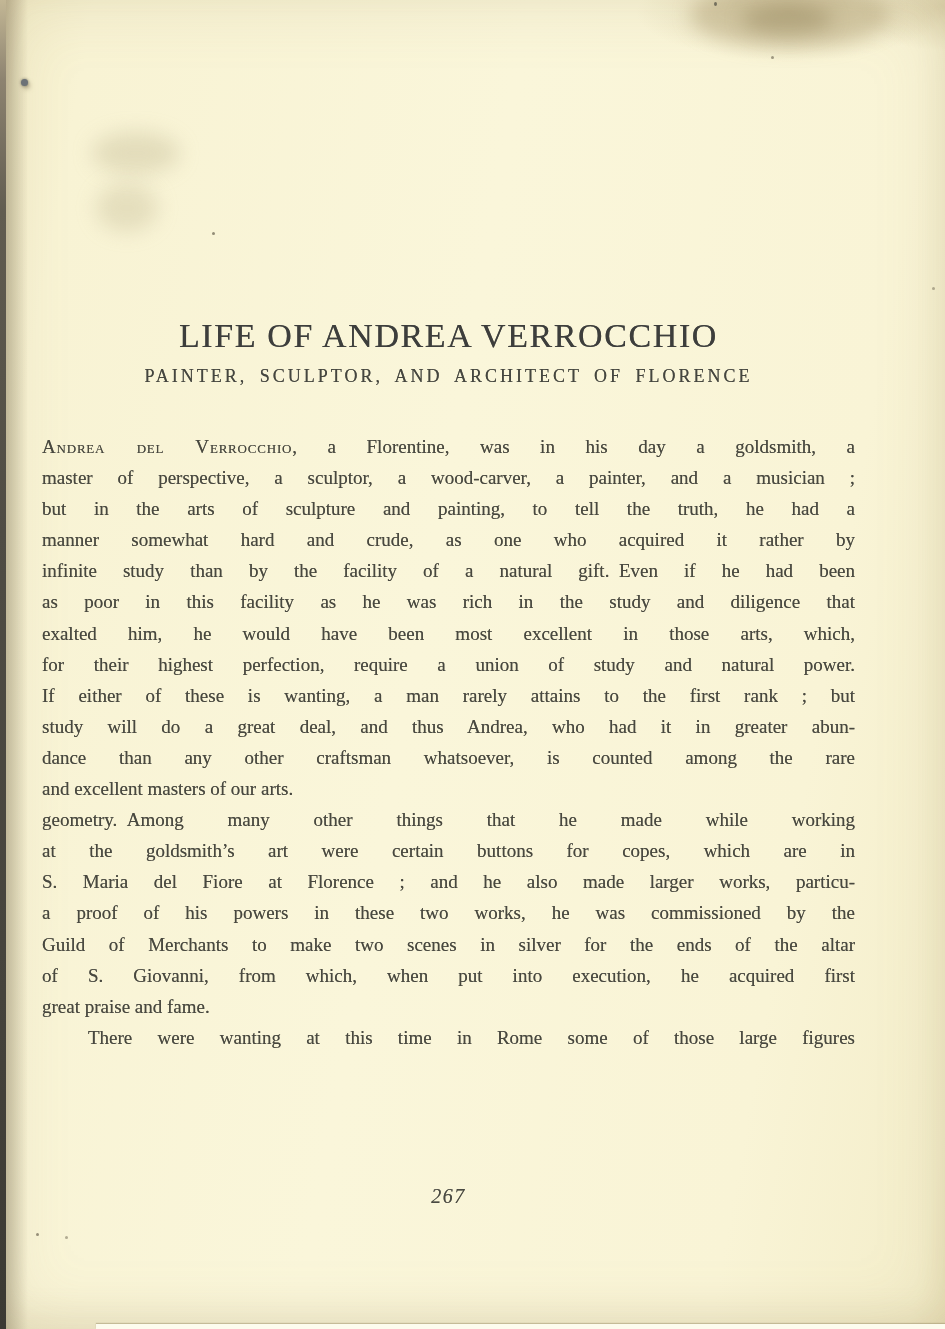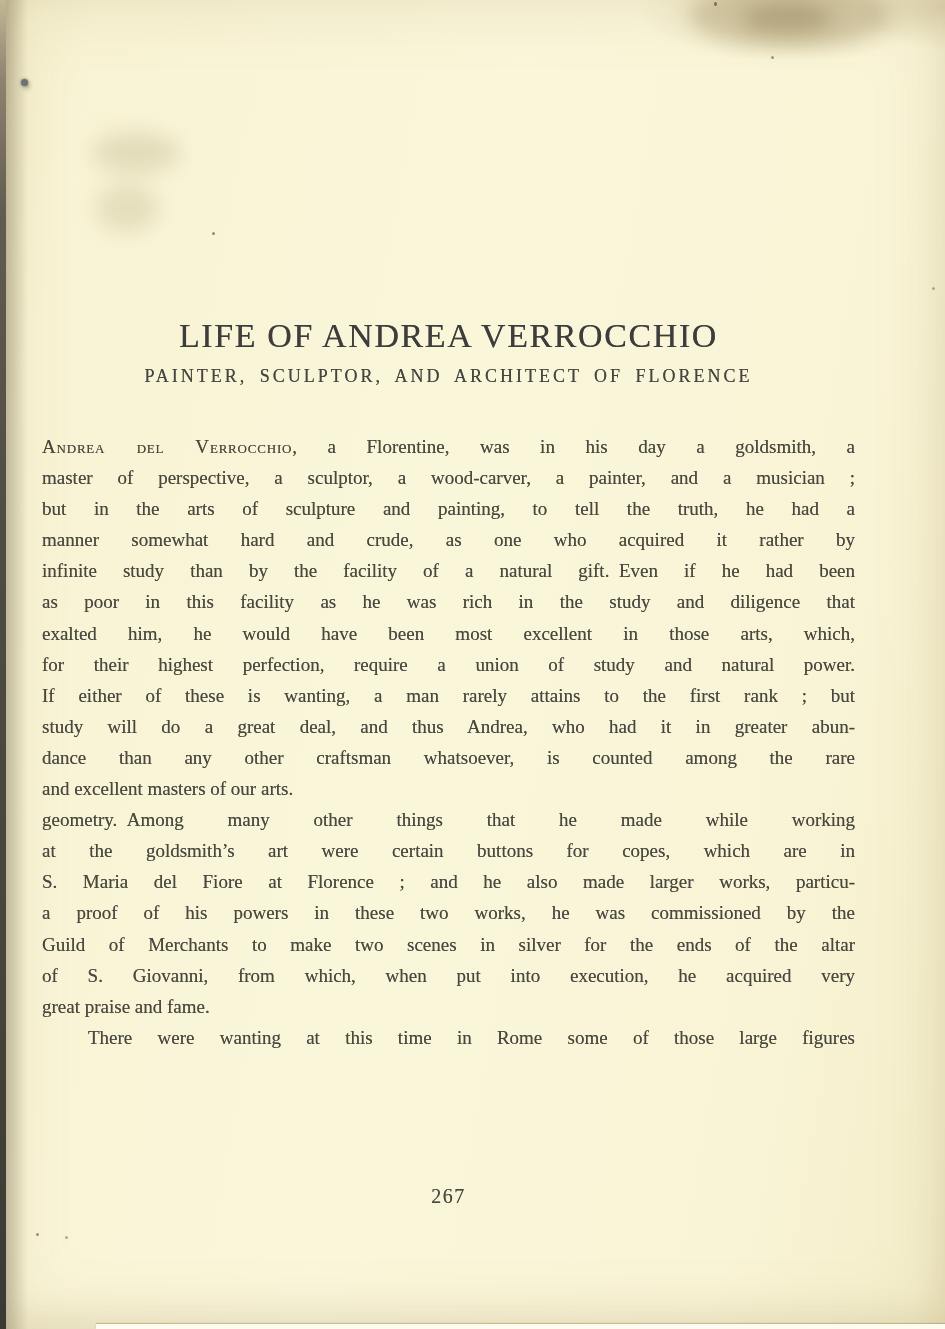--- a/index.html
+++ b/index.html
@@ -65,20 +65,21 @@
   }
   .line { text-align: justify; text-align-last: justify; height: 31.1px; white-space: pre-wrap; }
   .line.last { text-align-last: left; }
   .line.indent { text-indent: 46px; }
   .smallcaps { font-variant: small-caps; letter-spacing: 0.8px; }
   .pageno {
     position: absolute; top: 1185px; left: 42px; width: 813px;
     text-align: center; font-size: 20px; letter-spacing: 1.5px; color: #4a4a42;
     text-shadow: 0 0 0.5px rgba(68,68,60,0.65);
     font-feature-settings: "onum";
+    font-style: italic;
   }
 </style>
 </head>
 <body>
 
 <div class="page">
 
   <div class="edge-left-dark"></div>
   <div class="edge-left-fade"></div>
   <div class="edge-bottom-white"></div>
@@ -110,21 +111,21 @@
     <div class="line">If either of these is wanting, a man rarely attains to the first rank ; but</div>
     <div class="line">study will do a great deal, and thus Andrea, who had it in greater abun-</div>
     <div class="line">dance than any other craftsman whatsoever, is counted among the rare</div>
     <div class="line last">and excellent masters of our arts.</div>
 
     <div class="line">geometry. Among many other things that he made while working</div>
     <div class="line">at the goldsmith’s art were certain buttons for copes, which are in</div>
     <div class="line">S. Maria del Fiore at Florence ; and he also made larger works, particu-</div>
     <div class="line">a proof of his powers in these two works, he was commissioned by the</div>
     <div class="line">Guild of Merchants to make two scenes in silver for the ends of the altar</div>
-    <div class="line">of S. Giovanni, from which, when put into execution, he acquired very</div>
+    <div class="line">of S. Giovanni, from which, when put into execution, he acquired first</div>
     <div class="line last">great praise and fame.</div>
 
     <div class="line indent">There were wanting at this time in Rome some of those large figures</div>
   </div>
 
   <div class="pageno">267</div>
 
 </div>
 
 </body></html>

